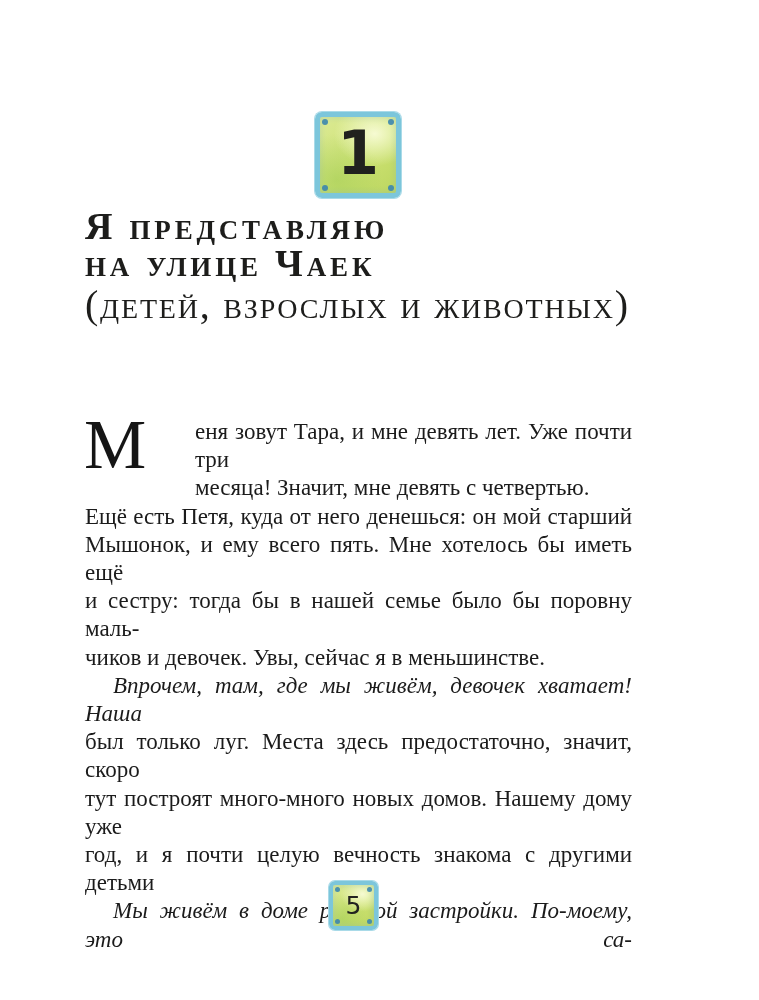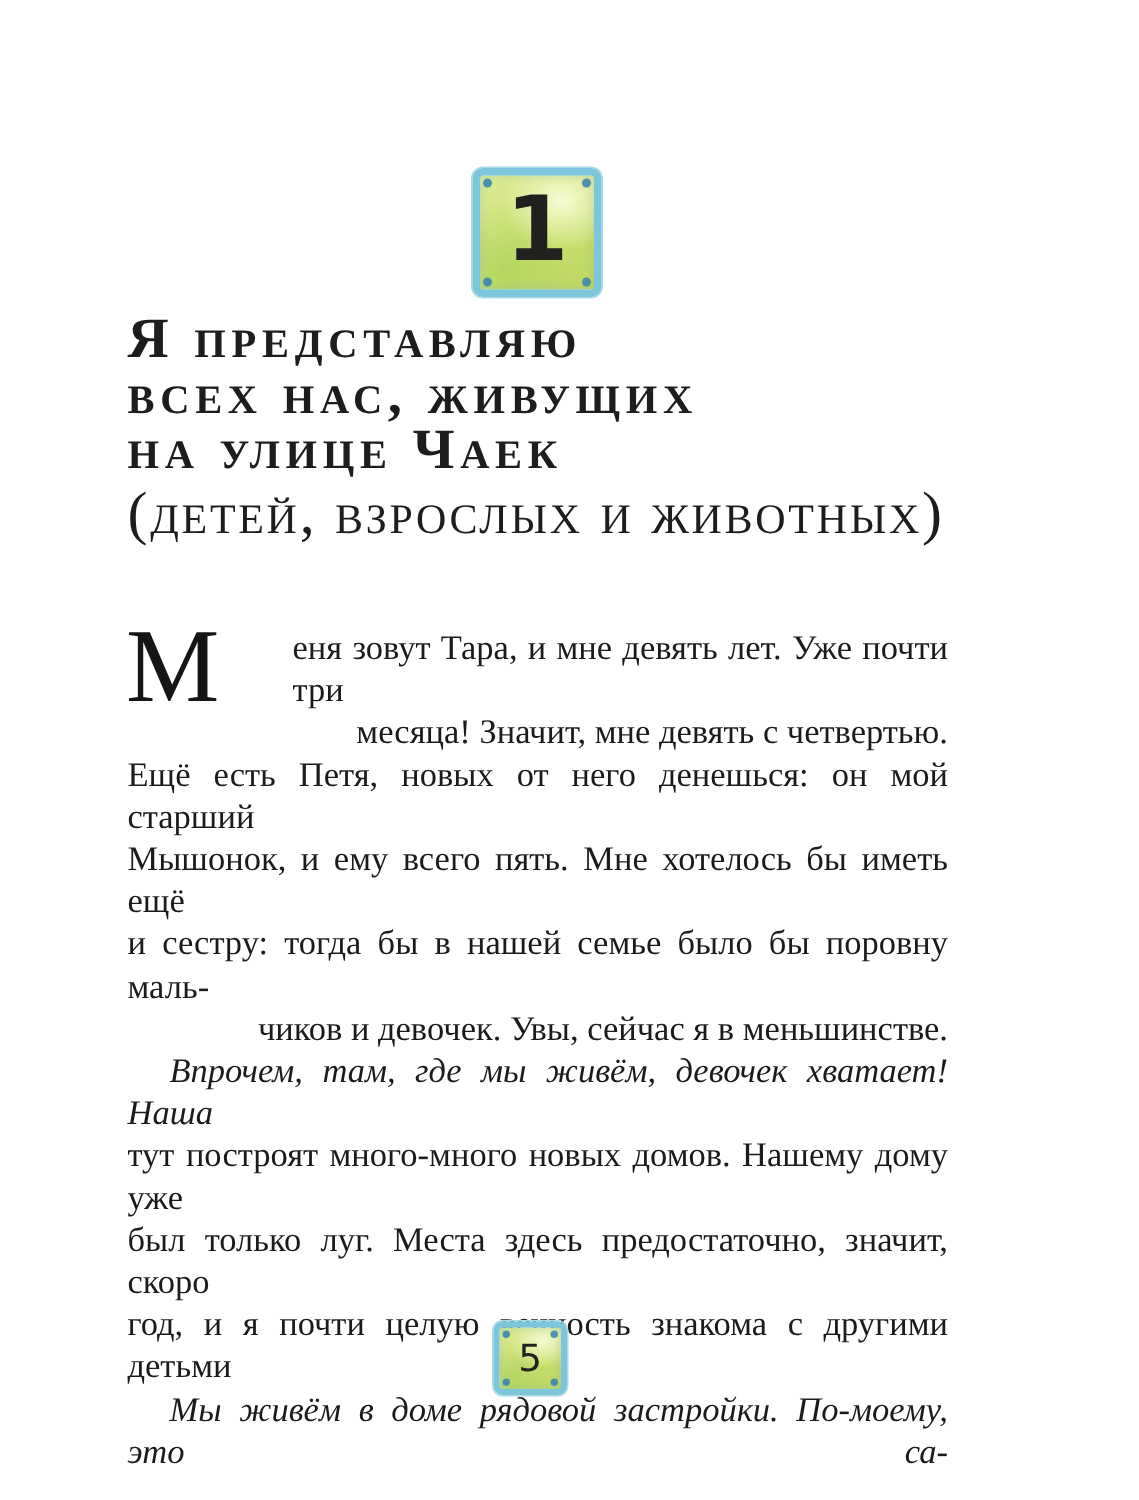--- a/index.html
+++ b/index.html
@@ -42,21 +42,21 @@
   }
   .subtitle{
     margin-top:5px;font-weight:normal;font-size:40px;line-height:35px;
     font-variant:small-caps;letter-spacing:.045em;color:#1d1d1b;white-space:nowrap;
   }
 
   
   .body-text{position:absolute;left:85px;top:418px;width:547px;}
   .bline{
     position:relative;font-size:23px;line-height:28.2px;color:#1b1b1b;
-    text-align:right;
+    text-align:left;
   }
   .bline.just{text-align:justify;text-align-last:justify;}
   .bline.ind{text-indent:28px;font-style:italic;}
   .bline.pad{margin-left:110px;}
   .dropcap{
     position:absolute;left:-1px;top:-8px;
     font-size:70px;line-height:1;font-weight:normal;color:#151515;
     font-family:"Liberation Serif", serif;
   }
 </style>
@@ -68,37 +68,36 @@
   <div class="wc-box chapter-box">
     <span class="pin tl"></span>
     <span class="pin tr"></span>
     <span class="pin bl"></span>
     <span class="pin br"></span>
     <span class="chapter-num">1</span>
   </div>
 
   <div class="title-block">
     <div class="title-line">Я представляю</div>
-    <div class="title-line">всех нас, живущих</div>
     <div class="title-line">на улице Чаек</div>
     <div class="subtitle">(детей, взрослых и животных)</div>
   </div>
 
   <div class="body-text">
     <span class="dropcap">М</span>
     <div id="body-lines">
         <div class="bline just pad">еня зовут Тара, и мне девять лет. Уже почти три</div>
         <div class="bline pad">месяца! Значит, мне девять с четвертью.</div>
-        <div class="bline just">Ещё есть Петя, новых от него денешься: он мой старший</div>
+        <div class="bline just">Ещё есть Петя, куда от него денешься: он мой старший</div>
         <div class="bline just">Мышонок, и ему всего пять. Мне хотелось бы иметь ещё</div>
         <div class="bline just">и сестру: тогда бы в нашей семье было бы поровну маль-</div>
         <div class="bline">чиков и девочек. Увы, сейчас я в меньшинстве.</div>
         <div class="bline just ind">Впрочем, там, где мы живём, девочек хватает! Наша</div>
+        <div class="bline just">был только луг. Места здесь предостаточно, значит, скоро</div>
         <div class="bline just">тут построят много-много новых домов. Нашему дому уже</div>
-        <div class="bline just">был только луг. Места здесь предостаточно, значит, скоро</div>
         <div class="bline just">год, и я почти целую вечность знакома с другими детьми</div>
         <div class="bline just ind">Мы живём в доме рядовой застройки. По-моему, это са-</div>
       </div>
   </div>
 
   <div class="wc-box page-box">
     <span class="pin tl"></span>
     <span class="pin tr"></span>
     <span class="pin bl"></span>
     <span class="pin br"></span>

